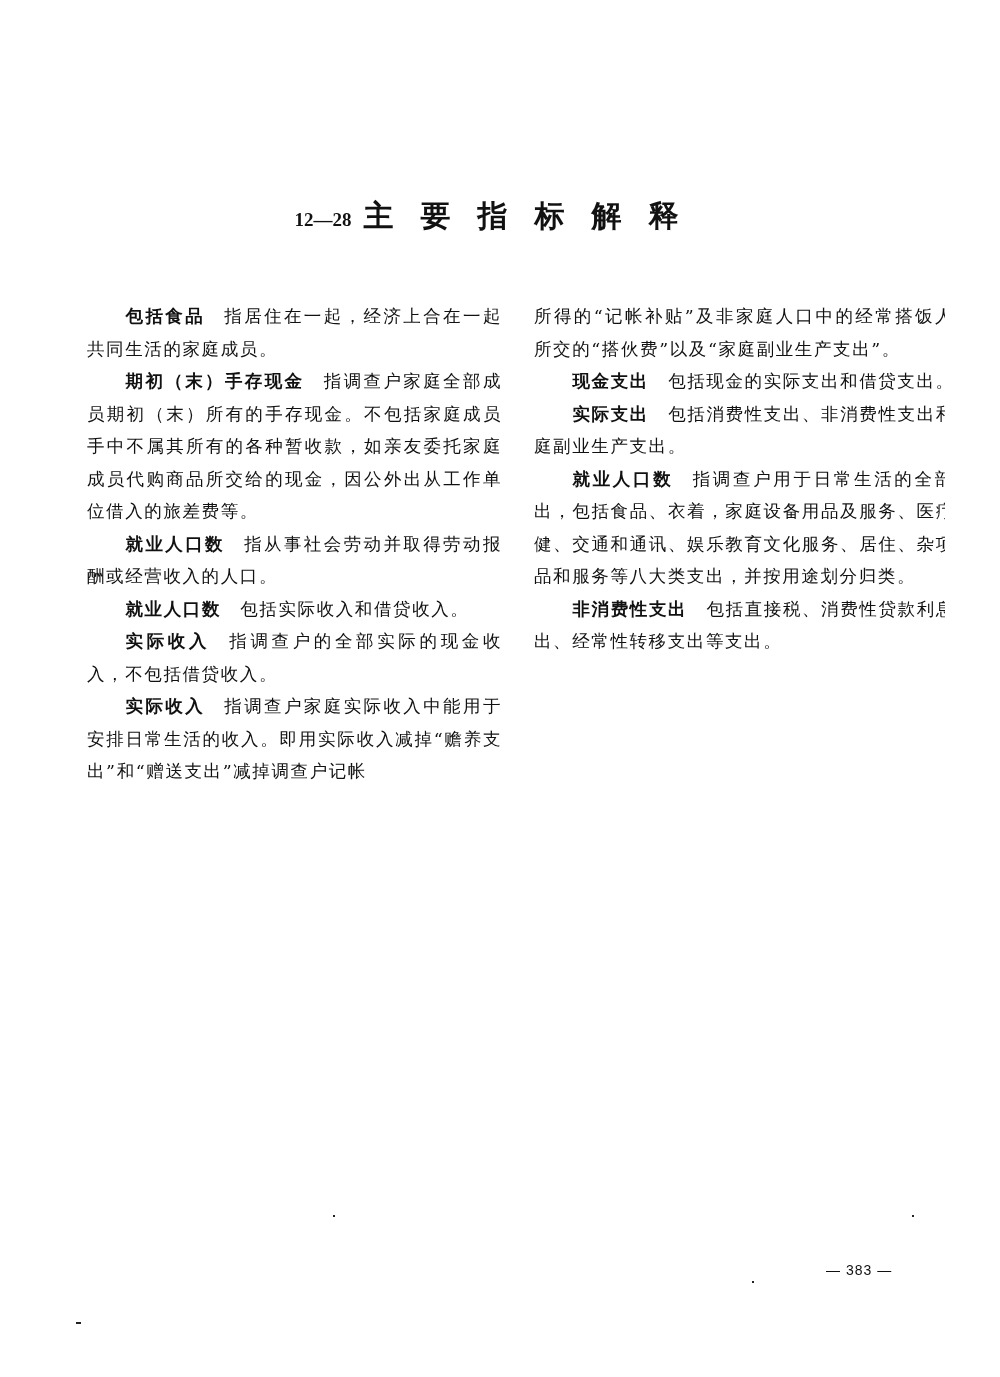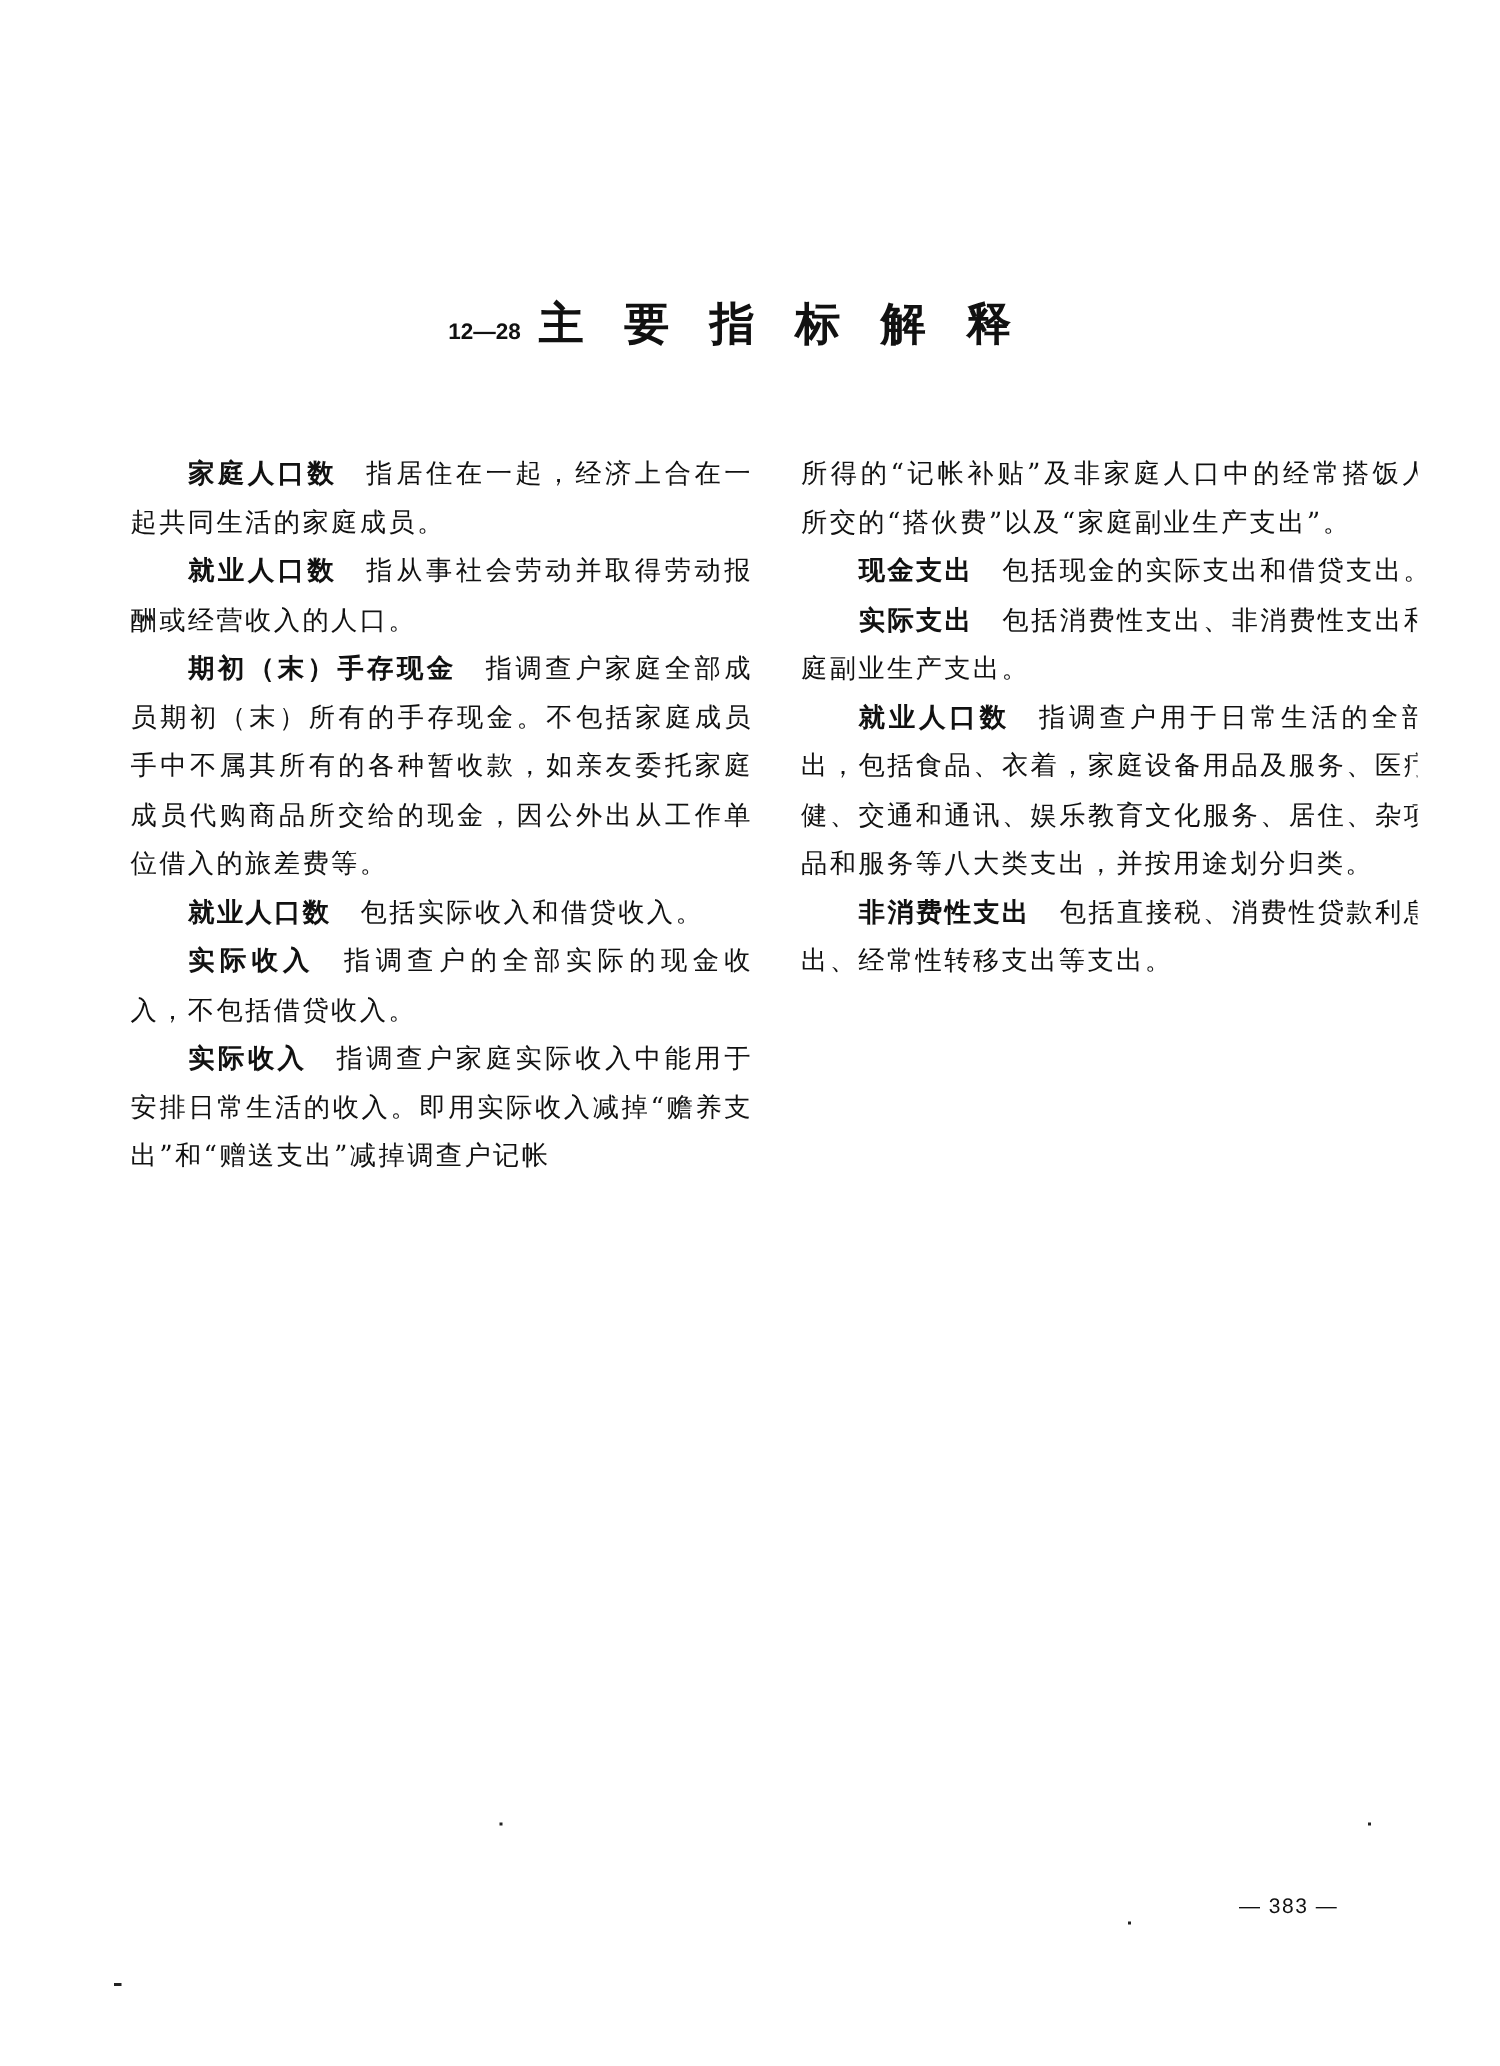--- a/index.html
+++ b/index.html
@@ -6,22 +6,22 @@
     body {
       width: 1000px; height: 1377px; position: relative; overflow: hidden;
       font-family: "DejaVu Serif", "Liberation Serif", serif;
       color: #111111;
     }
     .title {
       position: absolute; top: 196px; left: 0; width: 1000px;
       display: flex; justify-content: center; align-items: baseline;
     }
     .title-num {
-      font-family: Liberation Sans, sans-serif; font-weight: bold;
-      font-size: 15px; margin-right: 12px; letter-spacing: 0px;
+      font-family: Liberation Serif, serif; font-weight: bold;
+      font-size: 19px; margin-right: 12px; letter-spacing: 0px;
     }
     .title-text {
       font-family: "DejaVu Sans", sans-serif;
       font-size: 30px; font-weight: bold; letter-spacing: 27px; text-align: center;
     }
     .col {
       position: absolute; top: 300px; font-size: 17.5px; line-height: 32.5px;
       letter-spacing: 1.6px;
     }
     .col-left { left: 87px; width: 415px; }
@@ -43,27 +43,27 @@
 </head>
 <body>
 
 <div class="title">
   <span class="title-num">12—28</span>
   <span class="title-text">主要指标解释</span>
 </div>
 
 <div class="col col-left">
   <p class="para">
-    <span class="term">家庭人口数</span><span>指居住在一起，经济上合在一起共同生活的家庭成员。</span>
+    <span class="term">包括食品</span><span>指居住在一起，经济上合在一起共同生活的家庭成员。</span>
+  </p>
+  <p class="para">
+    <span class="term">期初（末）手存现金</span><span>指调查户家庭全部成员期初（末）所有的手存现金。不包括家庭成员手中不属其所有的各种暂收款，如亲友委托家庭成员代购商品所交给的现金，因公外出从工作单位借入的旅差费等。</span>
   </p>
   <p class="para">
     <span class="term">就业人口数</span><span>指从事社会劳动并取得劳动报酬或经营收入的人口。</span>
-  </p>
-  <p class="para">
-    <span class="term">期初（末）手存现金</span><span>指调查户家庭全部成员期初（末）所有的手存现金。不包括家庭成员手中不属其所有的各种暂收款，如亲友委托家庭成员代购商品所交给的现金，因公外出从工作单位借入的旅差费等。</span>
   </p>
   <p class="para">
     <span class="term">就业人口数</span><span>包括实际收入和借贷收入。</span>
   </p>
   <p class="para">
     <span class="term">实际收入</span><span>指调查户的全部实际的现金收入，不包括借贷收入。</span>
   </p>
   <p class="para">
     <span class="term">实际收入</span><span>指调查户家庭实际收入中能用于安排日常生活的收入。即用实际收入减掉“赡养支出”和“赠送支出”减掉调查户记帐</span>
   </p>

